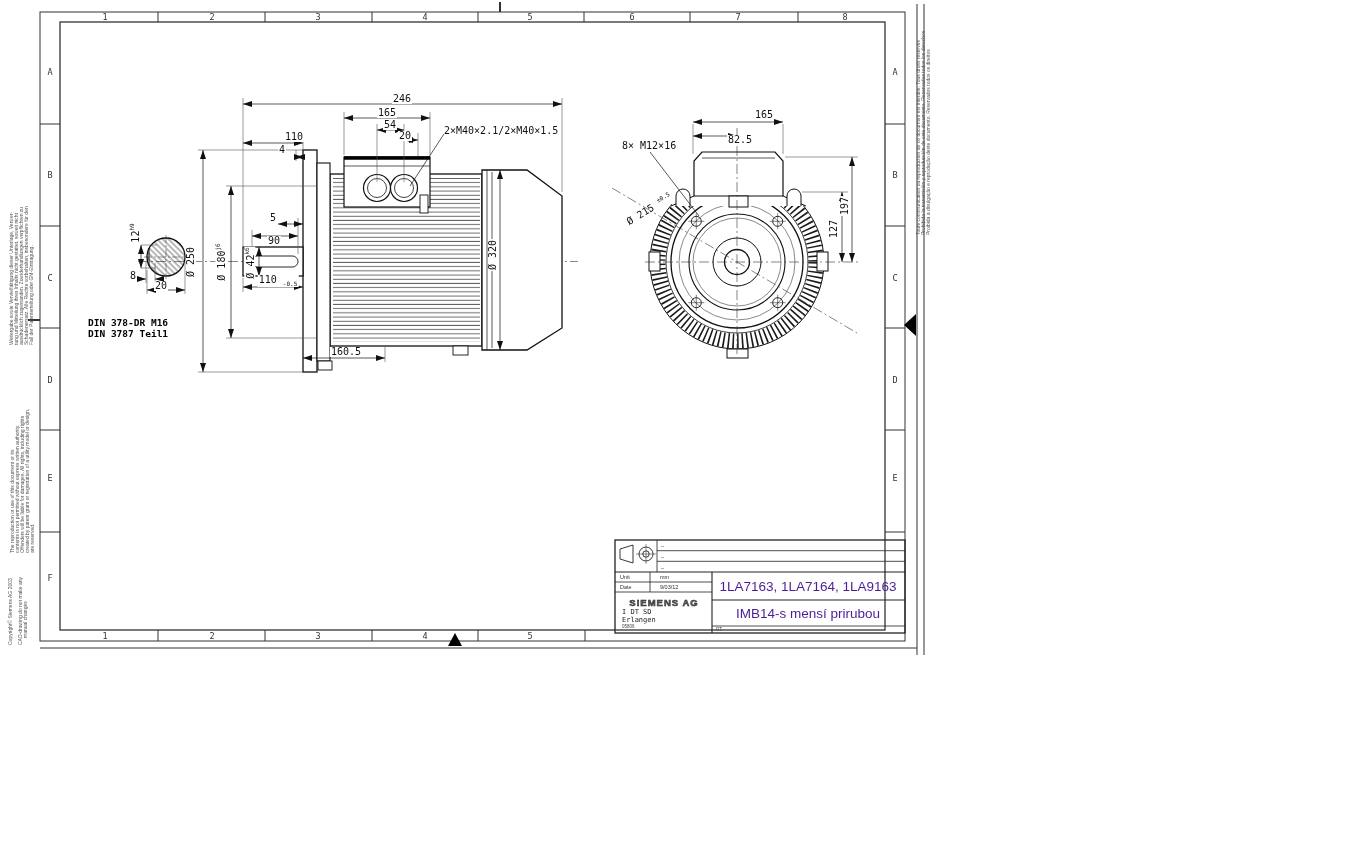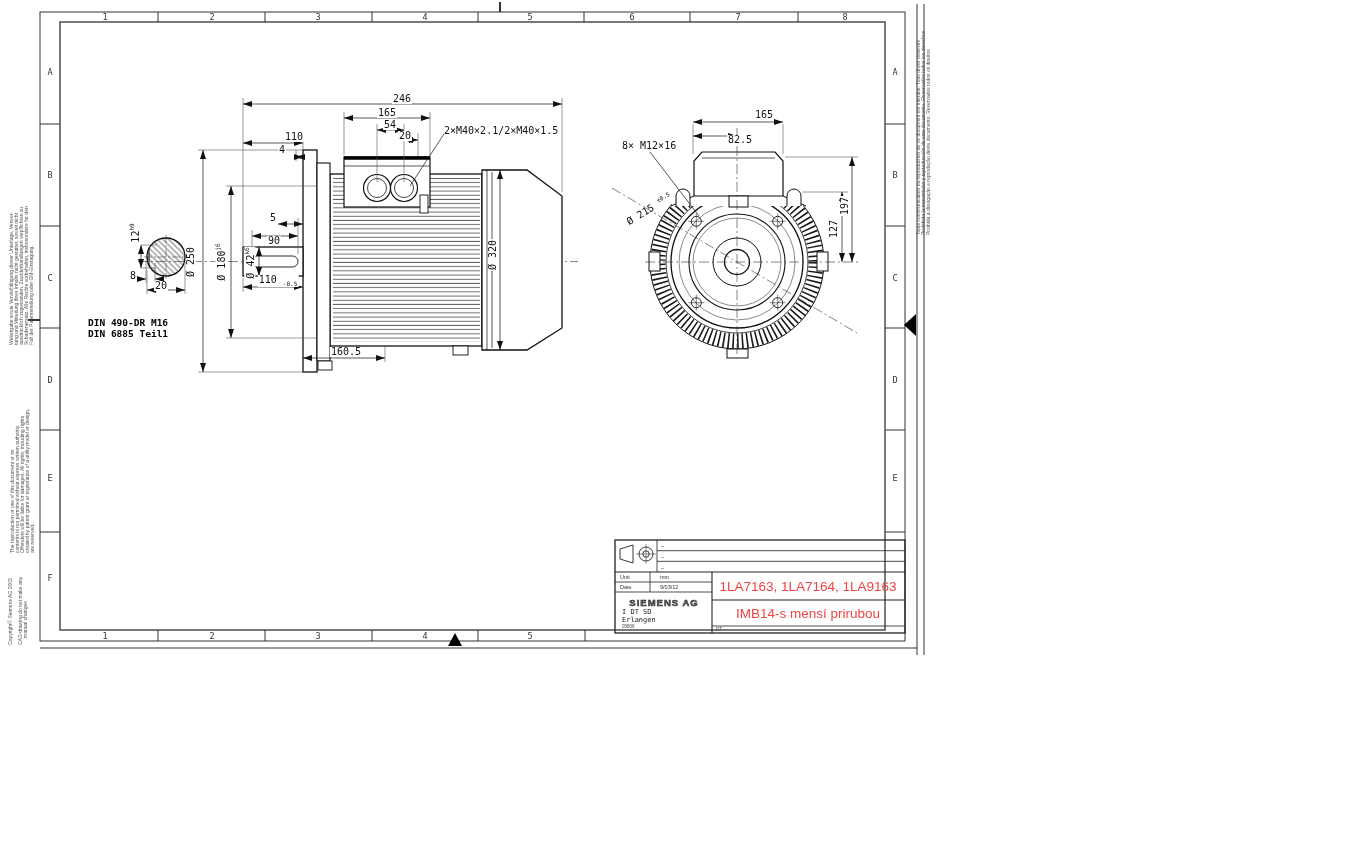--- a/index.html
+++ b/index.html
@@ -13,21 +13,21 @@
   .nobg{background:transparent;}
   sup.tol{font-size:6px;}
   sub.tol{font-size:6px;}
   .din{position:absolute;font:bold 9.5px "DejaVu Sans Mono",monospace;color:#000;white-space:nowrap;line-height:1.1;}
   .zone{position:absolute;font:8.5px "DejaVu Sans Mono",monospace;color:#333;
         transform:translate(-50%,-50%);line-height:1;}
   .vtext{position:absolute;font:5px "Liberation Sans",sans-serif;color:#555;
          transform-origin:0 100%;transform:rotate(-90deg);white-space:nowrap;line-height:1;}
   .tb{position:absolute;white-space:nowrap;line-height:1;}
   .tb-small{font:5.5px "Liberation Sans",sans-serif;color:#333;}
-  .tb-title{font:13.5px "Liberation Sans",sans-serif;color:#ef4444;transform:translate(-50%,-50%);text-align:center;}
+  .tb-title{font:13.5px "Liberation Sans",sans-serif;color:#4c1d95;transform:translate(-50%,-50%);text-align:center;}
   .tb-company{font:bold 9.5px "Liberation Sans",sans-serif;color:#666;letter-spacing:1px;
               -webkit-text-stroke:0.5px #222;transform:translate(-50%,-50%);}
   .tb-dept{font:7px "DejaVu Sans Mono",monospace;color:#222;}
   .tb-tiny{font:4.5px "Liberation Sans",sans-serif;color:#444;}
   .lbl{position:absolute;font:10px "DejaVu Sans Mono",monospace;color:#111;white-space:nowrap;line-height:1;}
 </style>
 </head>
 <body>
 
 <div id="page">
@@ -268,22 +268,22 @@
 <span class="dim" style="left:274px;top:241px">90</span>
 <span class="dim" style="left:278px;top:281px"><span>110</span> <sub class="tol">-0.5</sub></span>
 <span class="dim rot" style="left:191px;top:262px">Ø 250</span>
 <span class="dim rot" style="left:221px;top:262px"><span>Ø 180</span><sup class="tol">j6</sup></span>
 <span class="dim rot" style="left:250px;top:263px"><span>Ø 42</span><sup class="tol">k6</sup></span>
 <span class="dim rot" style="left:493px;top:255px">Ø 320</span>
 <span class="dim" style="left:346px;top:352px">160.5</span>
 <span class="dim rot nobg" style="left:135px;top:233px"><span>12</span><sup class="tol">h9</sup></span>
 <span class="dim nobg" style="left:133px;top:276px">8</span>
 <span class="dim" style="left:161px;top:286px">20</span>
-<span class="din" style="left:88px;top:318px">DIN 490-DR M16</span>
-<span class="din" style="left:88px;top:329px">DIN 6885 Teil1</span>
+<span class="din" style="left:88px;top:318px">DIN 378-DR M16</span>
+<span class="din" style="left:88px;top:329px">DIN 3787 Teil1</span>
 
 <span class="dim" style="left:764px;top:115px">165</span>
 <span class="dim" style="left:740px;top:140px">82.5</span>
 <span class="lbl" style="left:622px;top:141px">8× M12×16</span>
 <span class="dim rot215 nobg" style="left:649px;top:209px"><span>Ø 215</span> <sup class="tol">±0.5</sup></span>
 <span class="dim rot" style="left:845px;top:206px">197</span>
 <span class="dim rot" style="left:834px;top:229px">127</span>
 
 <span class="tb tb-small" style="left:620px;top:574px">Unit</span>
 <span class="tb tb-small" style="left:660px;top:574px">mm</span>

